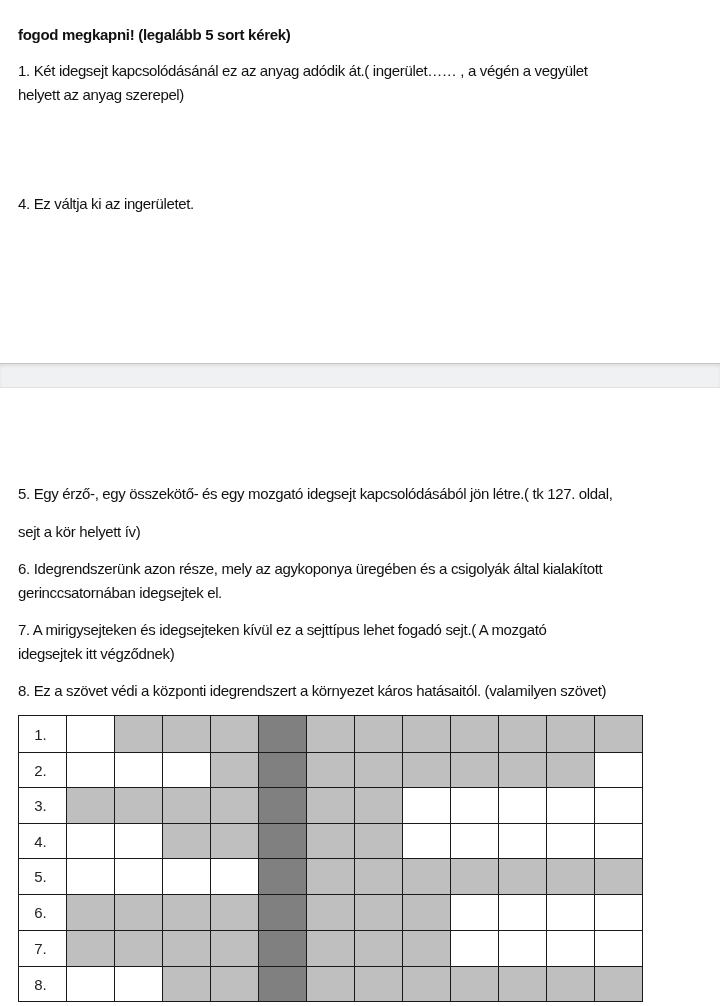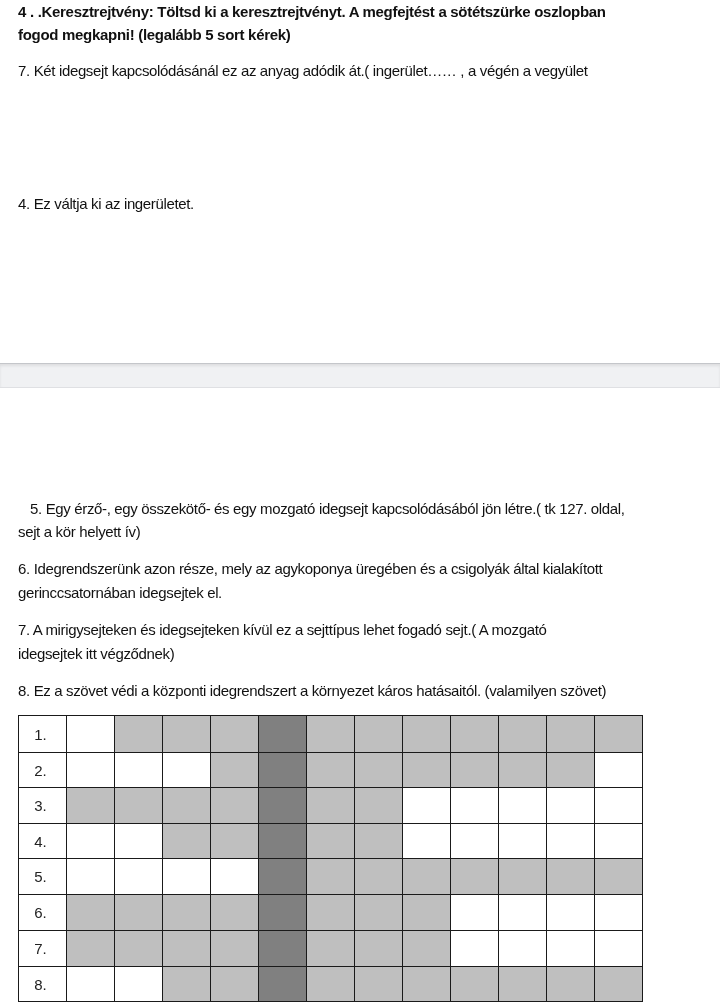--- a/index.html
+++ b/index.html
@@ -70,33 +70,33 @@
     color: #222222;
   }
   .grid td.w { background: #ffffff; }
   .grid td.g { background: #bfbfbf; }
   .grid td.d { background: #808080; }
 </style>
 </head>
 <body>
 
 <div class="page page-top">
-  <div class="line title-line" style="top:2px;">4 . .Keresztrejtvény: Töltsd ki a keresztrejtvényt. A megfejtést a sötétszürke oszlopban</div>
   <div class="line title-line" style="top:25px;">fogod megkapni!  (legalább 5 sort kérek)</div>
 
-  <div class="line" style="top:61px;">7. Két idegsejt kapcsolódásánál ez az anyag adódik át.( ingerület…… , a végén a vegyület</div>
+  <div class="line" style="top:61px;">1. Két idegsejt kapcsolódásánál ez az anyag adódik át.( ingerület…… , a végén a vegyület</div>
+  <div class="line" style="top:85px;">helyett az anyag szerepel)</div>
 
   <div class="line" style="top:194px;">4. Ez váltja ki az ingerületet.</div>
 </div>
 
 <div class="page-gap"></div>
 
 <div class="page page-bottom"></div>
 
-<div class="line" style="top:499px;margin-left:12px;">5. Egy érző-, egy összekötő- és egy mozgató idegsejt kapcsolódásából jön létre.( tk 127. oldal,</div>
+<div class="line" style="top:484px;">5. Egy érző-, egy összekötő- és egy mozgató idegsejt kapcsolódásából jön létre.( tk 127. oldal,</div>
 <div class="line" style="top:522px;">sejt a kör helyett ív)</div>
 
 <div class="line" style="top:559px;">6. Idegrendszerünk azon része, mely az agykoponya üregében és a csigolyák által kialakított</div>
 <div class="line" style="top:583px;">gerinccsatornában idegsejtek el.</div>
 
 <div class="line" style="top:620px;">7. A mirigysejteken és idegsejteken kívül ez a sejttípus lehet fogadó sejt.( A mozgató</div>
 <div class="line" style="top:644px;">idegsejtek itt végződnek)</div>
 
 <div class="line" style="top:681px;text-align:right;">8. Ez a szövet védi a központi idegrendszert a környezet káros hatásaitól.  (valamilyen szövet)</div>
 

